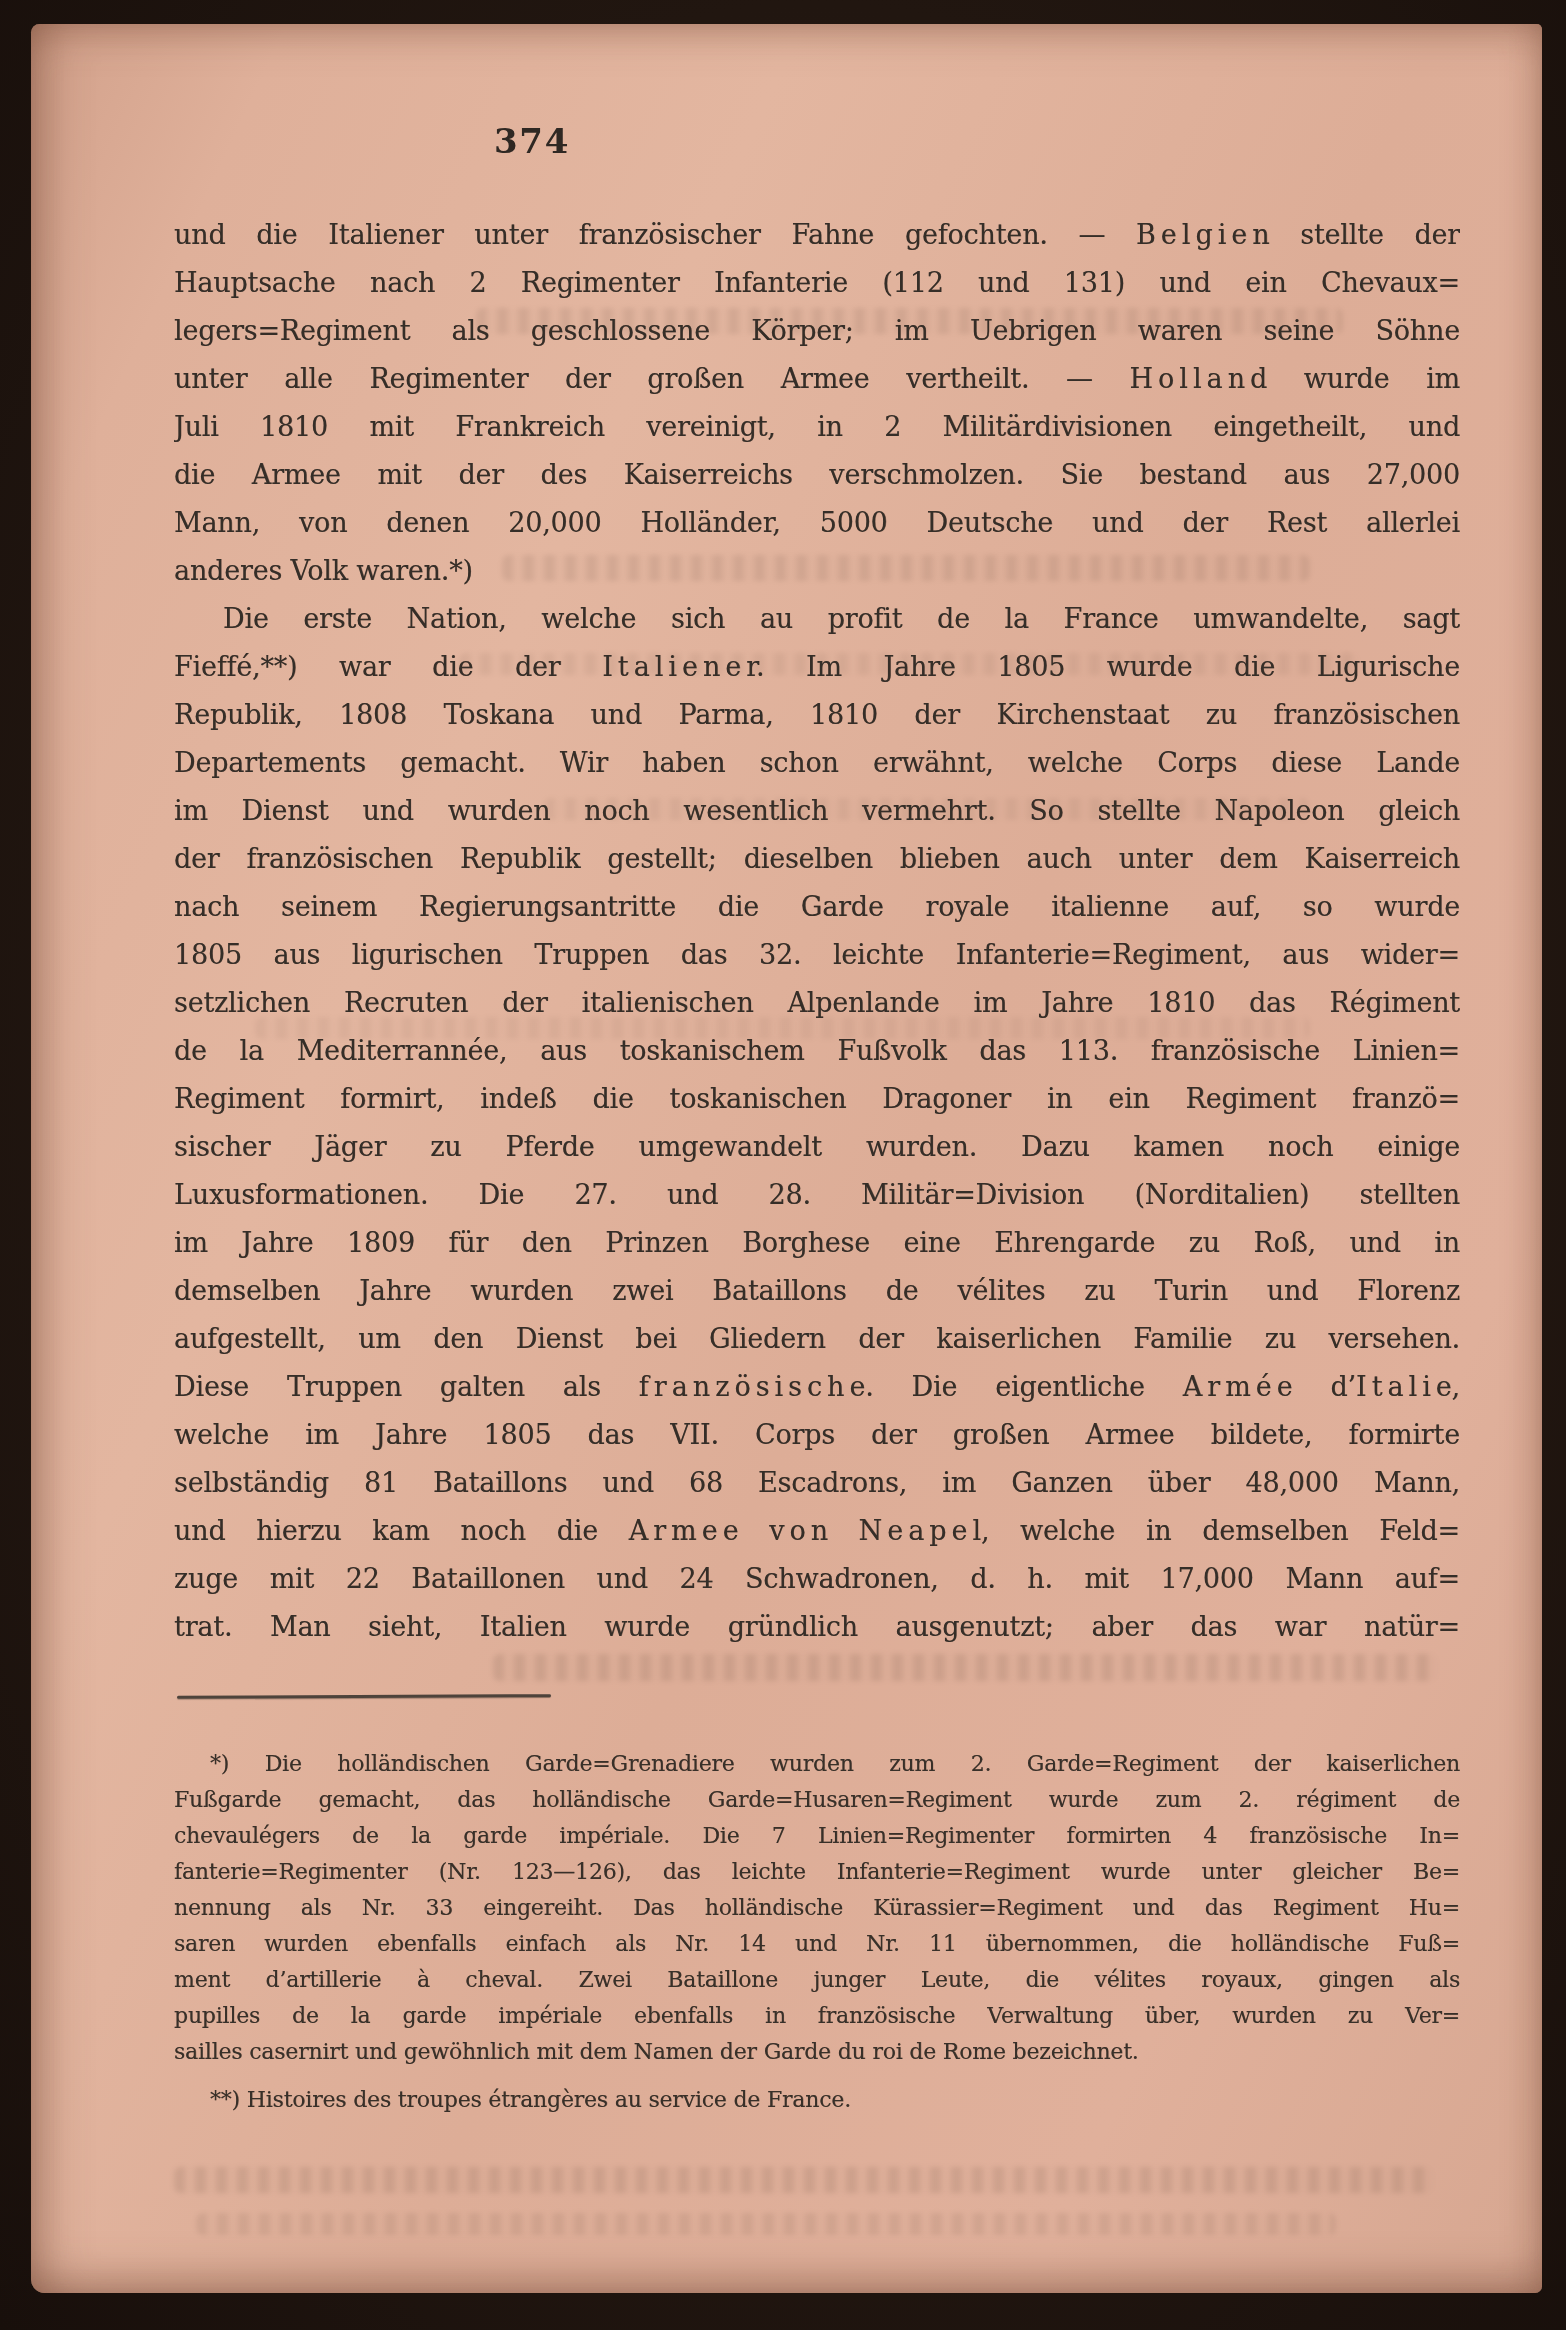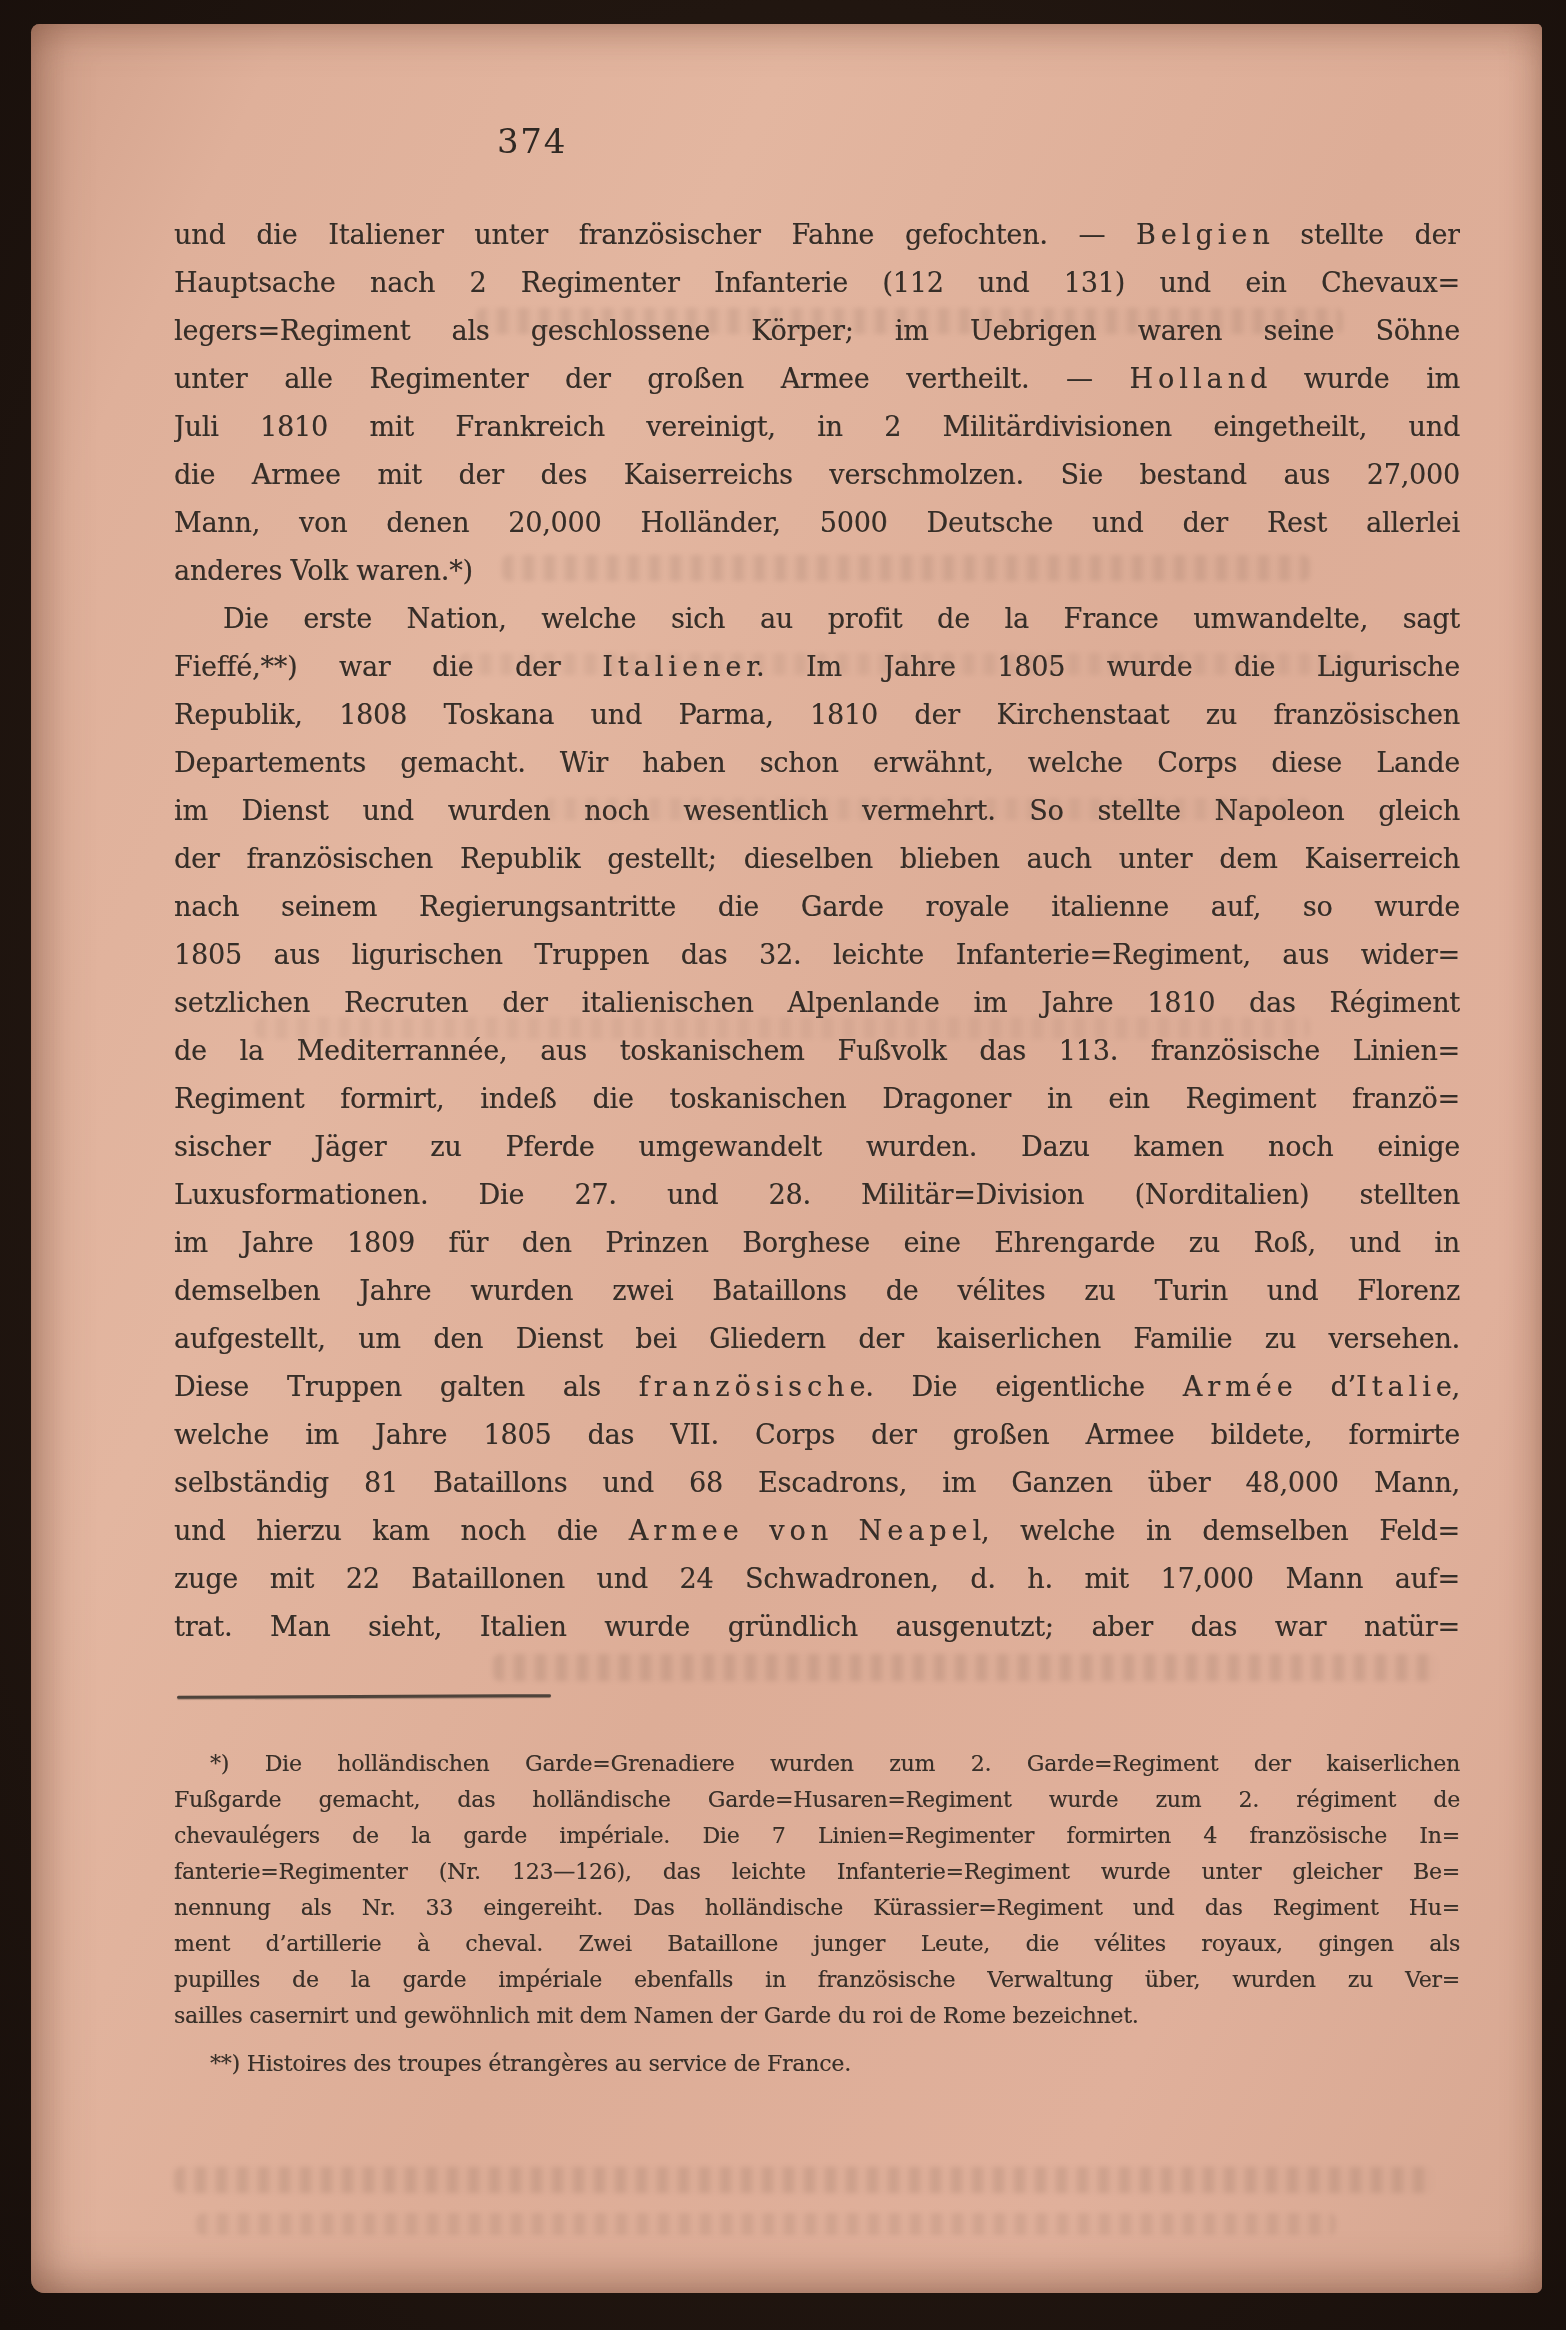--- a/index.html
+++ b/index.html
@@ -29,21 +29,21 @@
       inset 0 24px 43px -18.7px rgba(120, 75, 55, 0.35),
       inset 0 -29px 47px -18.7px rgba(105, 62, 45, 0.40);
   }
   
   .pagenum {
     position: absolute;
     left: 481px; top: 121px;
     width: 102px;
     text-align: center;
     font-size: 34px;
-    font-weight: normal;
+    font-weight: bold;
     color: #2f2823;
     letter-spacing: 1.7px;
   }
   .body-text {
     position: absolute;
     left: 174px; top: 211px;
     width: 1286px;
     color: #352e28;
   }
   .tline {
@@ -155,19 +155,20 @@
     </div>
 
   <div class="ftn-rule"></div>
 
   <div class="ftn">
       <div class="fline indent">*) Die holländischen Garde=Grenadiere wurden zum 2. Garde=Regiment der kaiserlichen</div>
       <div class="fline">Fußgarde gemacht, das holländische Garde=Husaren=Regiment wurde zum 2. régiment de</div>
       <div class="fline">chevaulégers de la garde impériale. Die 7 Linien=Regimenter formirten 4 französische In=</div>
       <div class="fline">fanterie=Regimenter (Nr. 123—126), das leichte Infanterie=Regiment wurde unter gleicher Be=</div>
       <div class="fline">nennung als Nr. 33 eingereiht. Das holländische Kürassier=Regiment und das Regiment Hu=</div>
+      <div class="fline">saren wurden ebenfalls einfach als Nr. 14 und Nr. 11 übernommen, die holländische Fuß=</div>
       <div class="fline">ment d’artillerie à cheval. Zwei Bataillone junger Leute, die vélites royaux, gingen als</div>
       <div class="fline">pupilles de la garde impériale ebenfalls in französische Verwaltung über, wurden zu Ver=</div>
       <div class="fline nojust">sailles casernirt und gewöhnlich mit dem Namen der Garde du roi de Rome bezeichnet.</div>
       <div class="fline indent nojust gaptop">**) Histoires des troupes étrangères au service de France.</div>
     </div>
 </div>
 
 
 </body></html>

